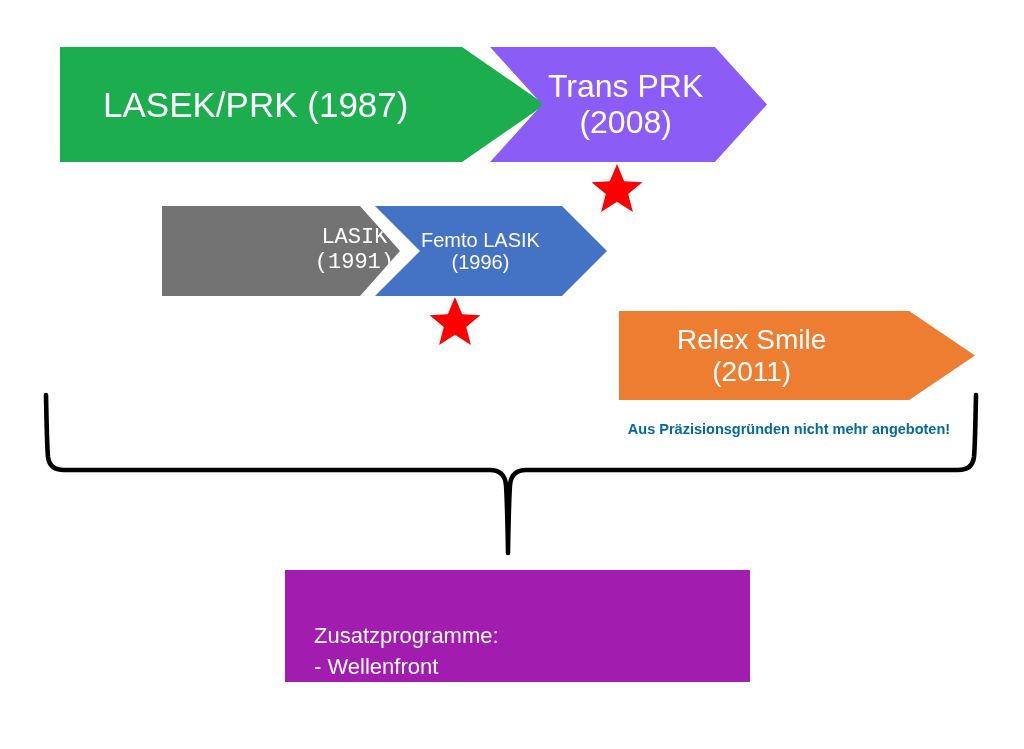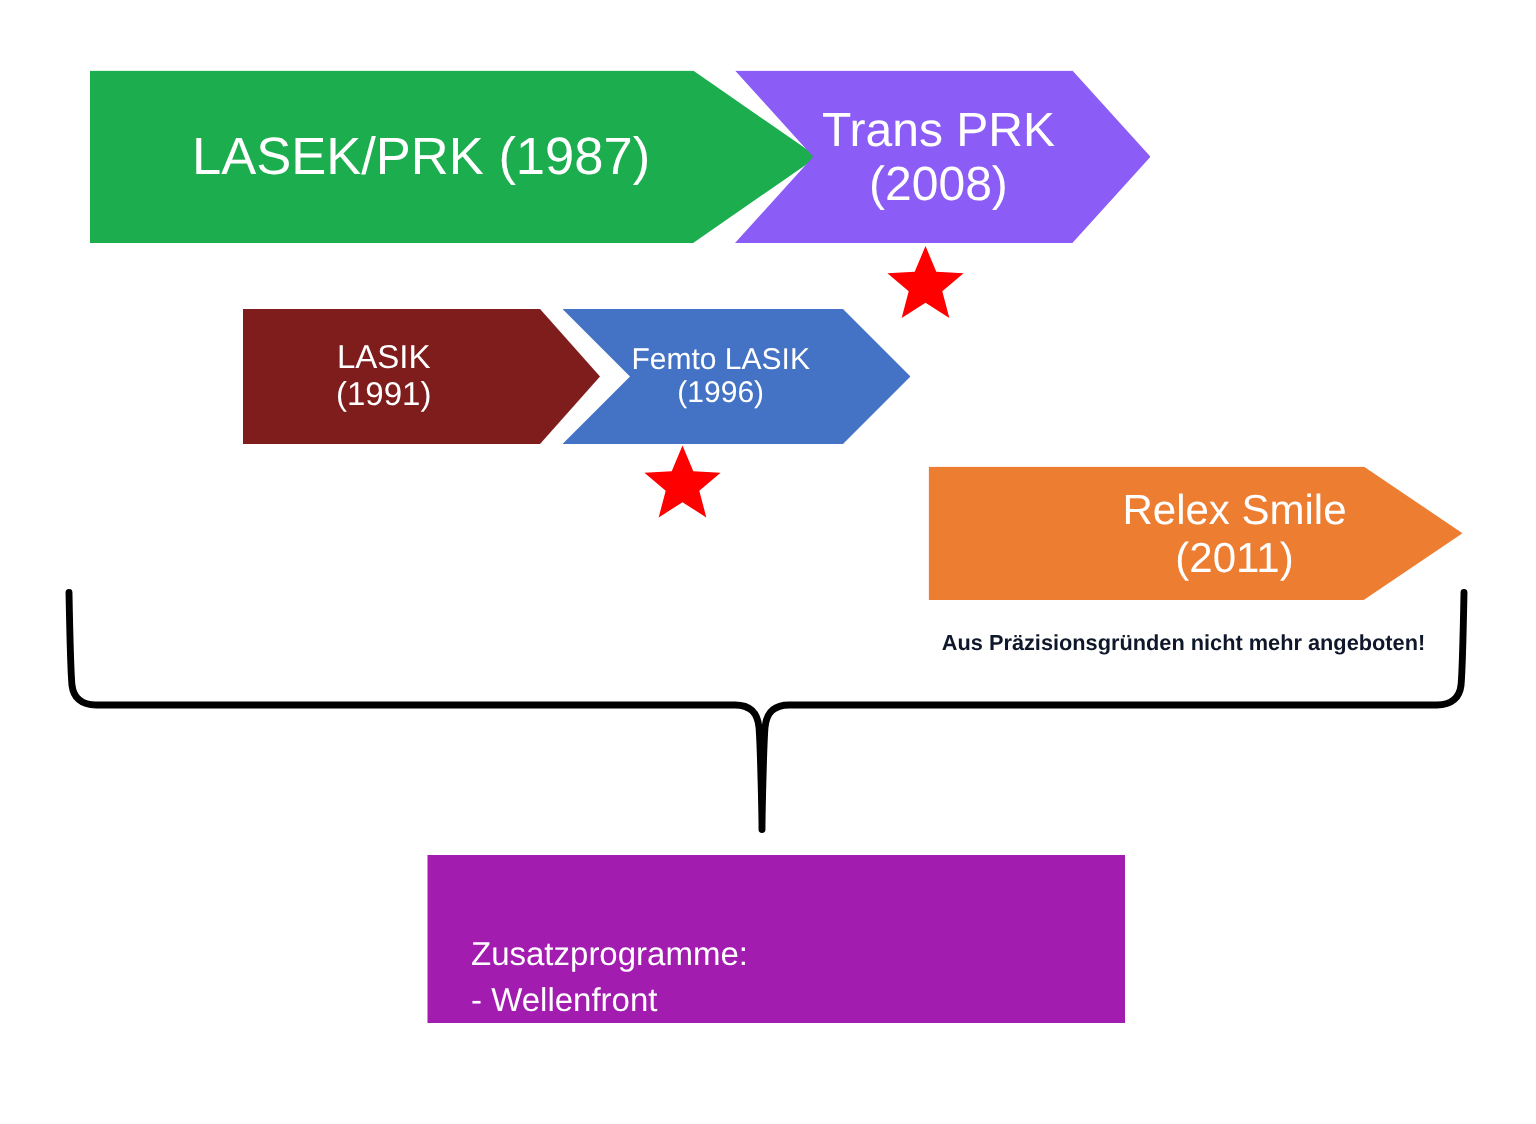--- a/index.html
+++ b/index.html
@@ -35,72 +35,73 @@
   }
 
   
   #arrow-lasek-prk {
     left: 60px;  top: 47px;
     width: 485px; height: 115px;
     background: #1BAD4E;
     clip-path: polygon(0 0, 82.9% 0, 100% 50%, 82.9% 100%, 0 100%);
     font-size: 35px;
     justify-content: flex-start;
-    padding-left: 62px;
+    padding-left: 37px;
   }
   #arrow-trans-prk {
     left: 490px; top: 47px;
     width: 277px; height: 115px;
     background: #8b5cf6;
     clip-path: polygon(0 0, 81.2% 0, 100% 50%, 81.2% 100%, 0 100%, 18.8% 50%);
     font-size: 32px;
     justify-content: flex-start;
     padding-left: 52px;
   }
 
   
   #arrow-lasik {
     left: 162px; top: 206px;
     width: 238px; height: 90px;
-    background: #7f1d1d;
+    background: #737373;
     clip-path: polygon(0 0, 83.2% 0, 100% 50%, 83.2% 100%, 0 100%);
     font-size: 22px;
-    justify-content: flex-start;
+    justify-content: flex-end;
     padding-left: 56px;
+    font-family: Liberation Mono, monospace;
   }
   #arrow-femto-lasik {
     left: 375px; top: 206px;
     width: 232px; height: 90px;
     background: #4472C4;
     clip-path: polygon(0 0, 80.6% 0, 100% 50%, 80.6% 100%, 0 100%, 19.4% 50%);
     font-size: 20px;
     justify-content: flex-start;
     padding-left: 40px;
   }
 
   
   #arrow-relex-smile {
     left: 619px; top: 311px;
     width: 356px; height: 89px;
     background: #ED7D31;
     clip-path: polygon(0 0, 81.5% 0, 100% 50%, 81.5% 100%, 0 100%);
     font-size: 28px;
-    justify-content: center;
+    justify-content: flex-start;
     padding-left: 52px;
   }
 
   #relex-note {
     position: absolute;
     left: 619px;
     top: 421px;
     width: 340px;
     text-align: center;
     font-size: 14.5px;
     font-weight: bold;
-    color: #0f172a;
+    color: #0369a1;
     white-space: nowrap;
   }
 
   
   .star {
     position: absolute;
     color: #FF0000;
     line-height: 1;
     user-select: none;
   }

